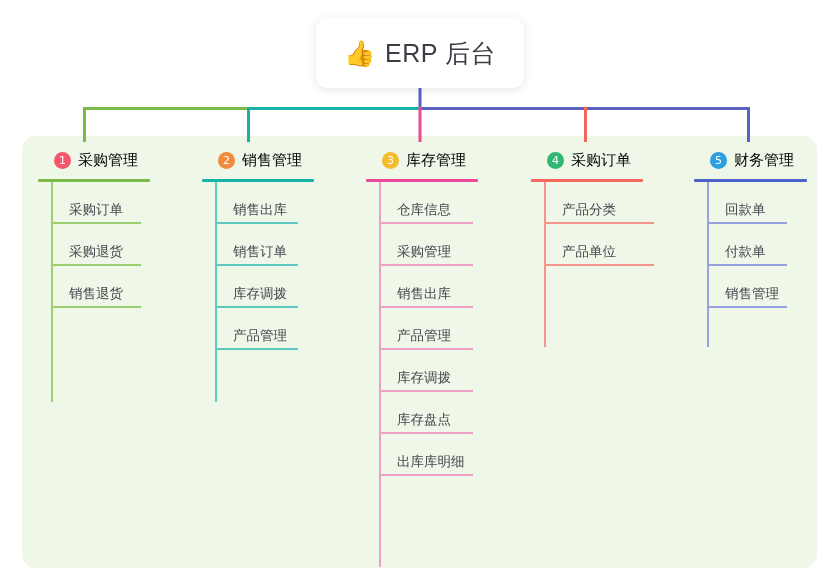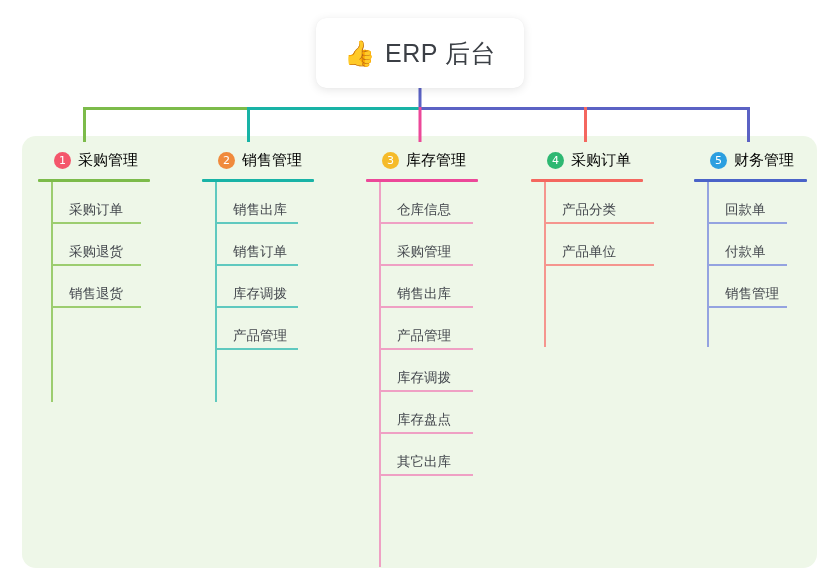--- a/index.html
+++ b/index.html
@@ -233,21 +233,21 @@
     </div>
     <div class="item">
       <span class="ilabel">库存调拨</span>
       <span class="irule" style="background: rgb(239, 160, 196); width: 94px;"></span>
     </div>
     <div class="item">
       <span class="ilabel">库存盘点</span>
       <span class="irule" style="background: rgb(239, 160, 196); width: 94px;"></span>
     </div>
     <div class="item">
-      <span class="ilabel">其它出库</span>
+      <span class="ilabel">出库库明细</span>
       <span class="irule" style="background: rgb(239, 160, 196); width: 94px;"></span>
     </div>
   </div>
 </div>
 
 <div class="column" id="col-3" style="left:531px; top:148px; width:155px;">
   <div class="col-head">
     <span class="badge" style="background: rgb(46, 184, 114);">4</span>
     <span class="col-title">采购订单</span>
   </div>

